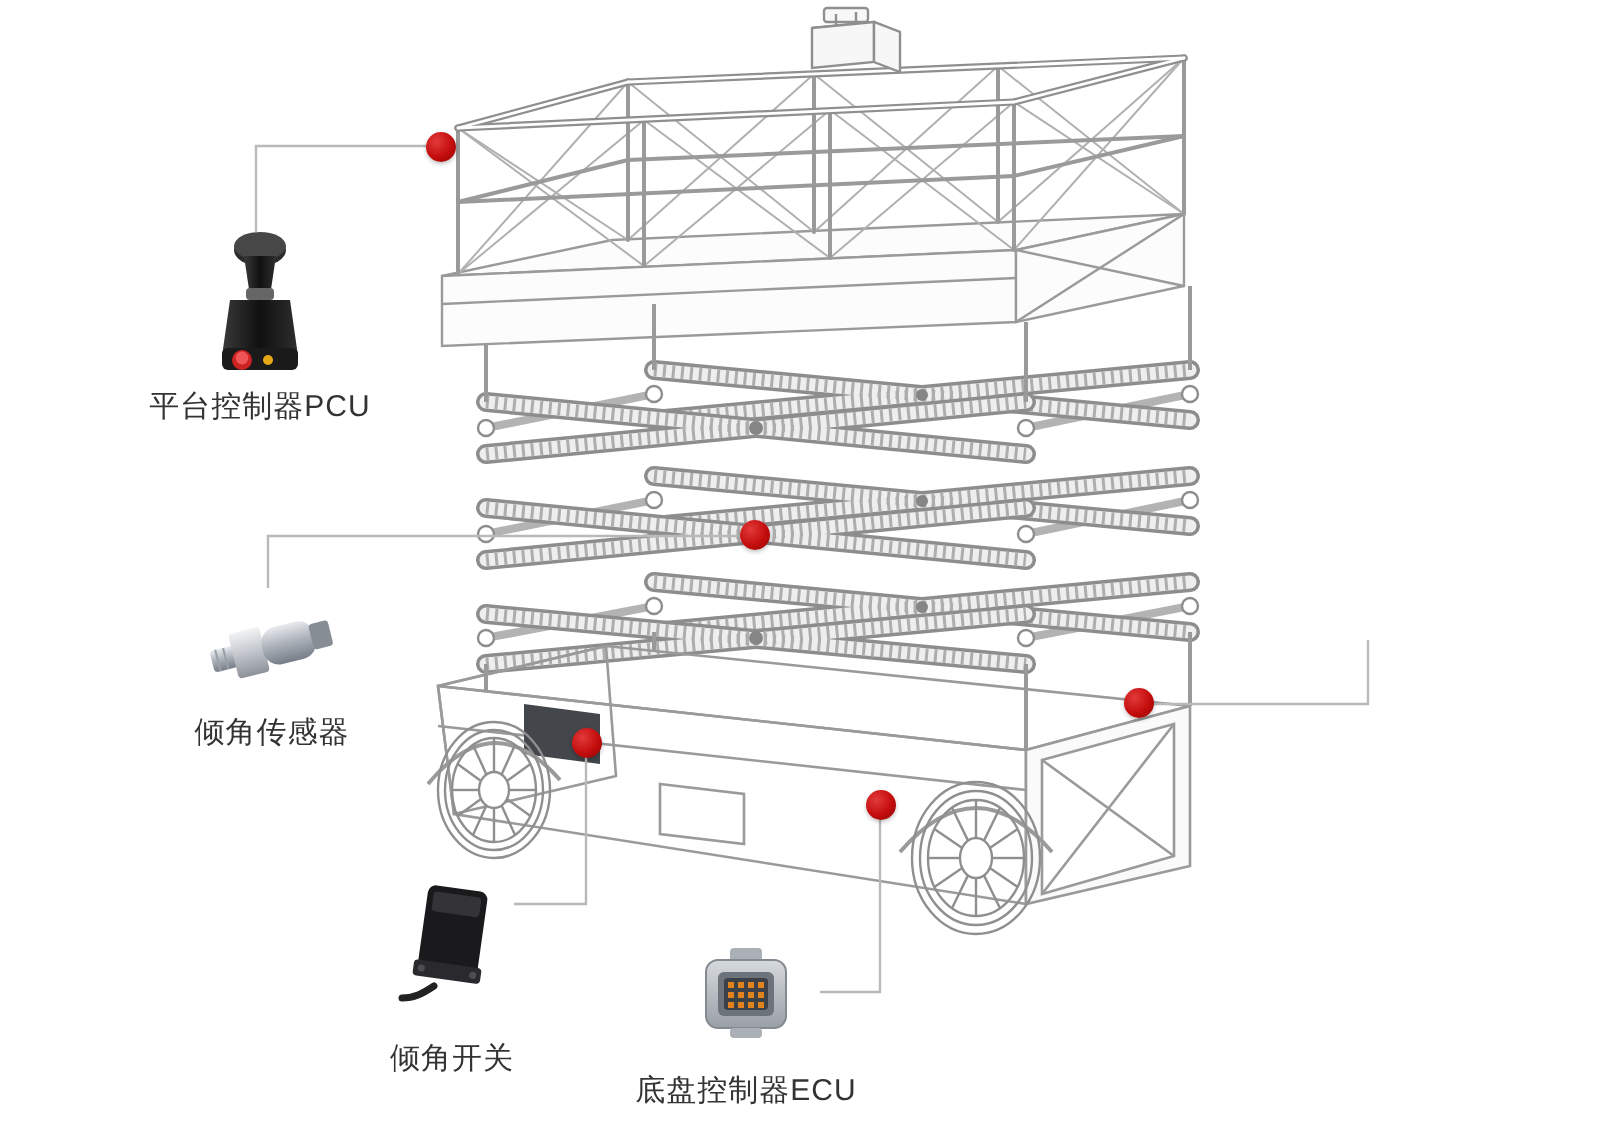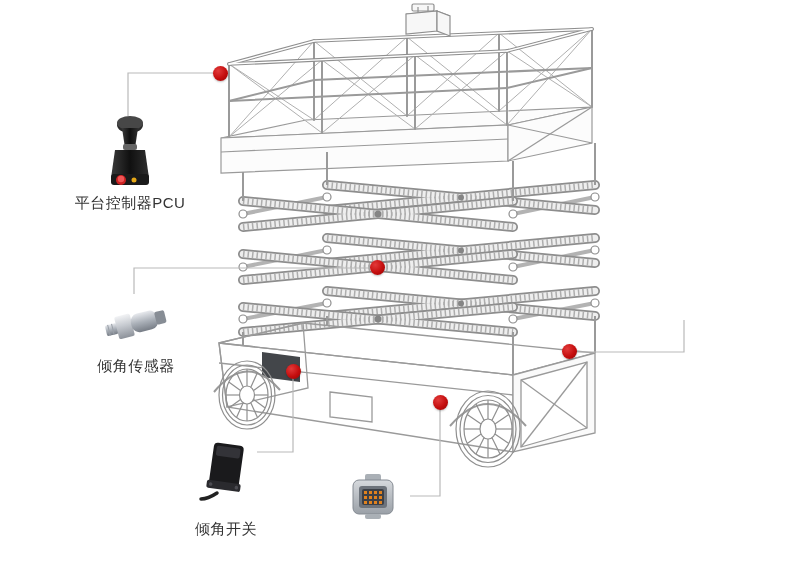--- a/index.html
+++ b/index.html
@@ -342,15 +342,16 @@
           <rect x="24" y="24" width="3" height="3"></rect>
           <rect x="29" y="24" width="3" height="3"></rect>
           <rect x="34" y="24" width="3" height="3"></rect>
         <rect x="19" y="29" width="3" height="3"></rect>
           <rect x="24" y="29" width="3" height="3"></rect>
           <rect x="29" y="29" width="3" height="3"></rect>
           <rect x="34" y="29" width="3" height="3"></rect>
       </g>
       <rect x="20" y="42" width="16" height="5" rx="2" fill="#aab0b6"></rect>
     </svg>
+    <div class="label mt4">底盘控制器ECU</div>
   </div>
 
 </div>
 
 </body></html>

